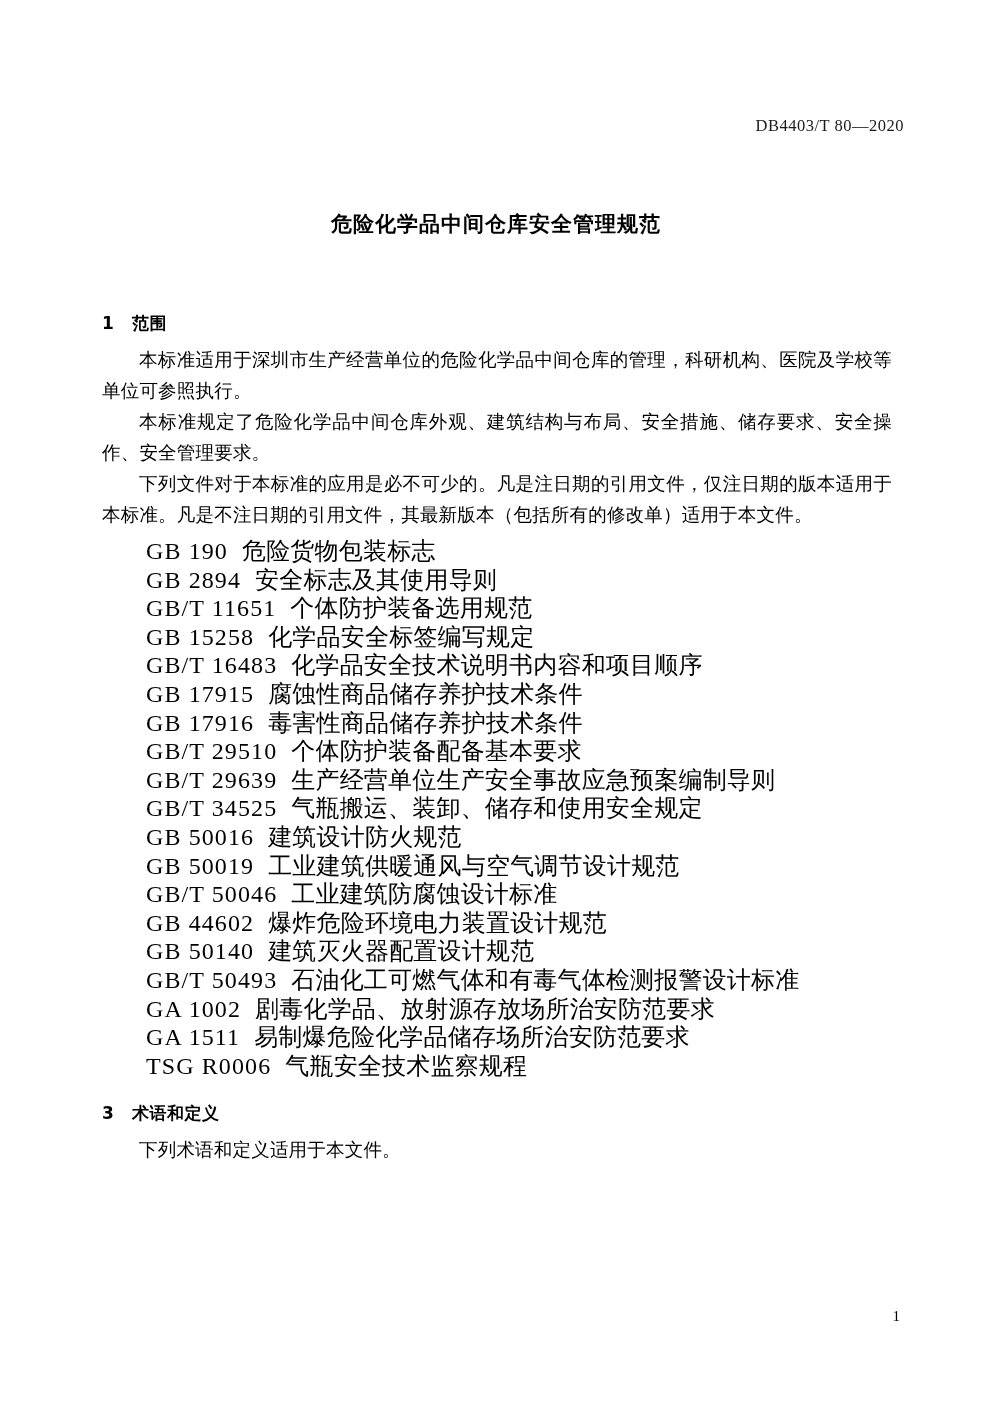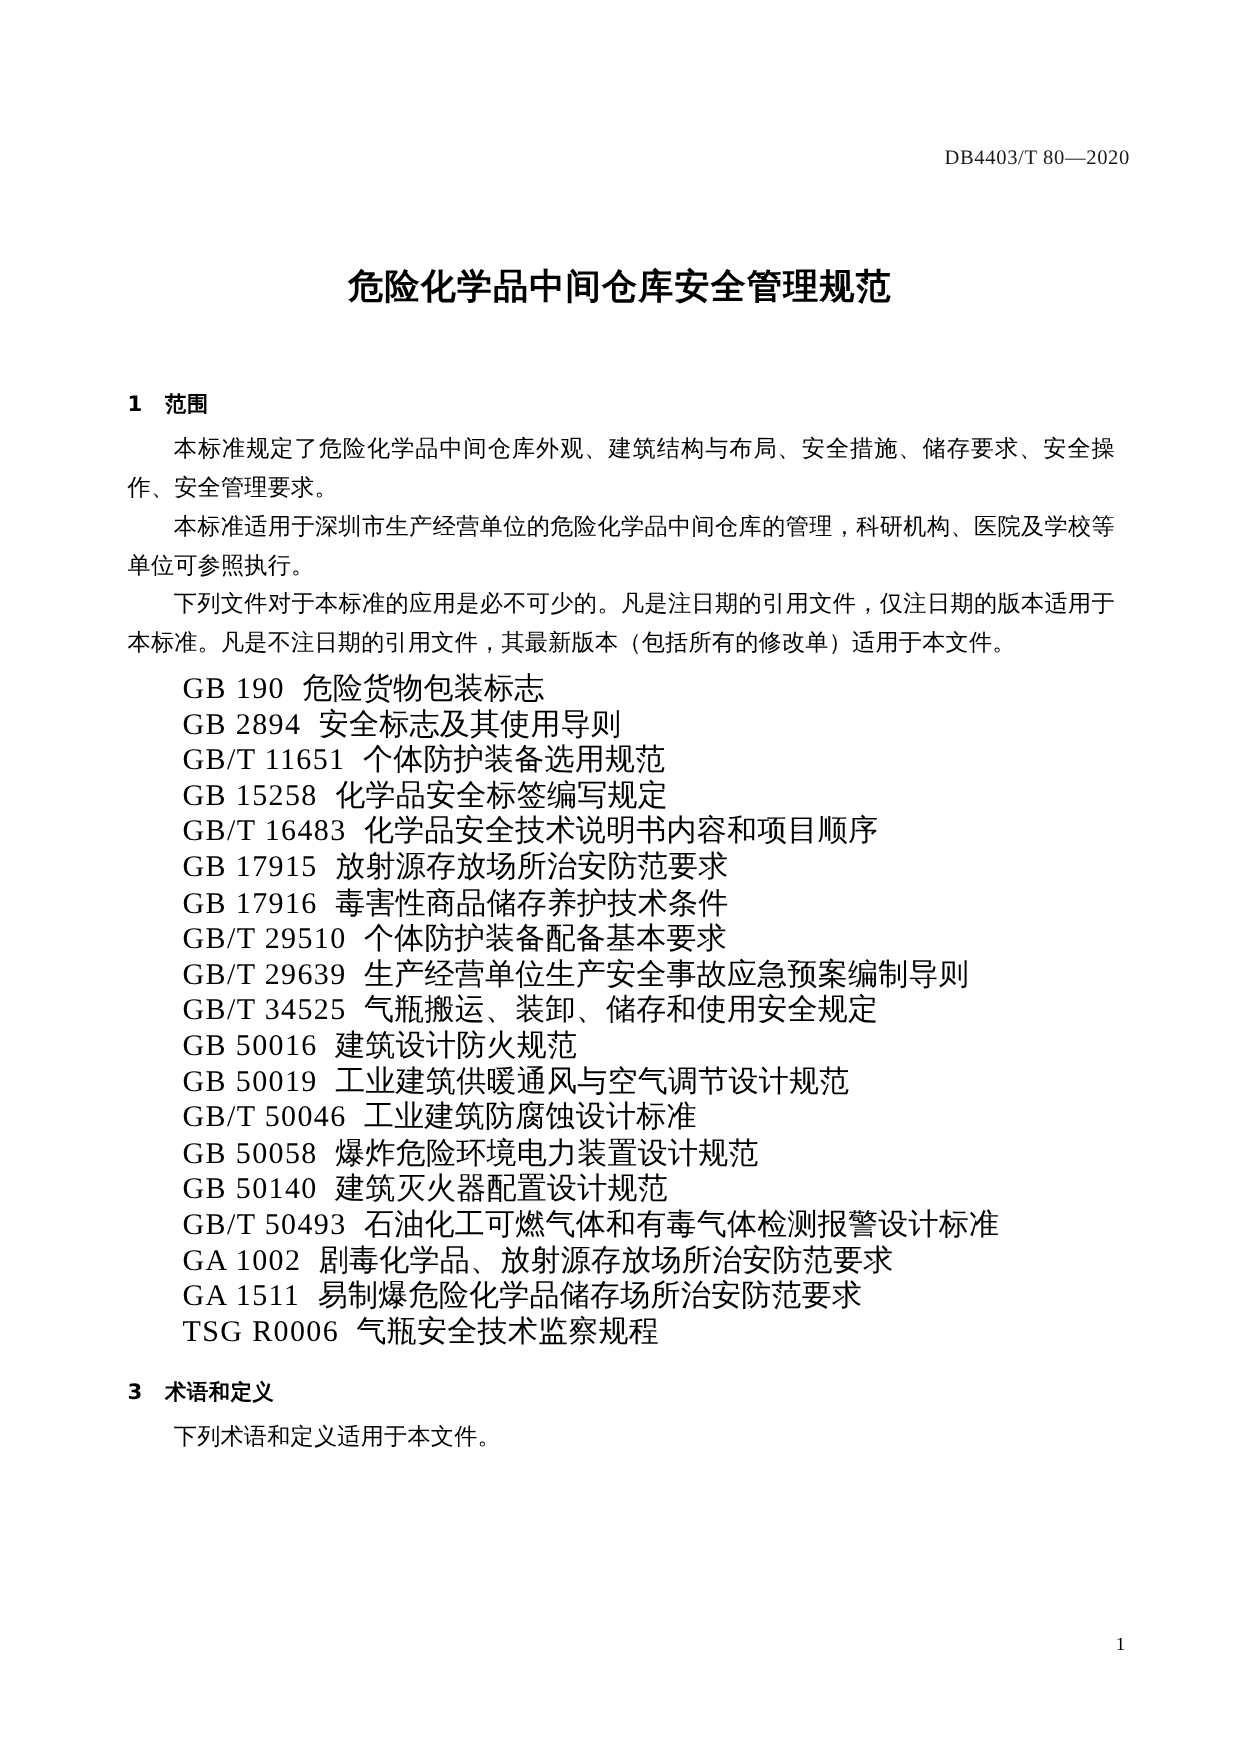--- a/index.html
+++ b/index.html
@@ -31,21 +31,21 @@
     white-space: nowrap;
   }
   .doc-title {
     position: absolute;
     top: 210px;
     left: 0;
     width: 100%;
     text-align: center;
     font-family: "DejaVu Sans", "Liberation Sans", sans-serif;
     font-weight: bold;
-    font-size: 28px;
+    font-size: 21px;
     letter-spacing: 1px;
     color: #000;
   }
   .content {
     position: absolute;
     top: 290px;
     left: 102px;
     width: 790px;
   }
   .clause-head {
@@ -106,40 +106,40 @@
 
   <div class="header">DB4403/T 80—2020</div>
 
   <div class="doc-title">危险化学品中间仓库安全管理规范</div>
 
   <div class="content">
 
     <div class="clause-head">
       <span class="num">1</span><span>范围</span>
     </div>
+    <p class="para">本标准适用于深圳市生产经营单位的危险化学品中间仓库的管理，科研机构、医院及学校等单位可参照执行。</p>
     <p class="para">本标准规定了危险化学品中间仓库外观、建筑结构与布局、安全措施、储存要求、安全操作、安全管理要求。</p>
-    <p class="para">本标准适用于深圳市生产经营单位的危险化学品中间仓库的管理，科研机构、医院及学校等单位可参照执行。</p>
 
     <p class="para">下列文件对于本标准的应用是必不可少的。凡是注日期的引用文件，仅注日期的版本适用于本标准。凡是不注日期的引用文件，其最新版本（包括所有的修改单）适用于本文件。</p>
 
     <ul class="ref-list">
       <li class="ref-item"><span class="code">GB 190</span><span class="name">危险货物包装标志</span></li>
       <li class="ref-item"><span class="code">GB 2894</span><span class="name">安全标志及其使用导则</span></li>
       <li class="ref-item"><span class="code">GB/T 11651</span><span class="name">个体防护装备选用规范</span></li>
       <li class="ref-item"><span class="code">GB 15258</span><span class="name">化学品安全标签编写规定</span></li>
       <li class="ref-item"><span class="code">GB/T 16483</span><span class="name">化学品安全技术说明书内容和项目顺序</span></li>
-      <li class="ref-item"><span class="code">GB 17915</span><span class="name">放射源存放场所治安防范要求</span></li>
+      <li class="ref-item"><span class="code">GB 17915</span><span class="name">腐蚀性商品储存养护技术条件</span></li>
       <li class="ref-item"><span class="code">GB 17916</span><span class="name">毒害性商品储存养护技术条件</span></li>
       <li class="ref-item"><span class="code">GB/T 29510</span><span class="name">个体防护装备配备基本要求</span></li>
       <li class="ref-item"><span class="code">GB/T 29639</span><span class="name">生产经营单位生产安全事故应急预案编制导则</span></li>
       <li class="ref-item"><span class="code">GB/T 34525</span><span class="name">气瓶搬运、装卸、储存和使用安全规定</span></li>
       <li class="ref-item"><span class="code">GB 50016</span><span class="name">建筑设计防火规范</span></li>
       <li class="ref-item"><span class="code">GB 50019</span><span class="name">工业建筑供暖通风与空气调节设计规范</span></li>
       <li class="ref-item"><span class="code">GB/T 50046</span><span class="name">工业建筑防腐蚀设计标准</span></li>
-      <li class="ref-item"><span class="code">GB 50058</span><span class="name">爆炸危险环境电力装置设计规范</span></li>
+      <li class="ref-item"><span class="code">GB 44602</span><span class="name">爆炸危险环境电力装置设计规范</span></li>
       <li class="ref-item"><span class="code">GB 50140</span><span class="name">建筑灭火器配置设计规范</span></li>
       <li class="ref-item"><span class="code">GB/T 50493</span><span class="name">石油化工可燃气体和有毒气体检测报警设计标准</span></li>
       <li class="ref-item"><span class="code">GA 1002</span><span class="name">剧毒化学品、放射源存放场所治安防范要求</span></li>
       <li class="ref-item"><span class="code">GA 1511</span><span class="name">易制爆危险化学品储存场所治安防范要求</span></li>
       <li class="ref-item"><span class="code">TSG R0006</span><span class="name">气瓶安全技术监察规程</span></li>
     </ul>
 
     <div class="clause-head">
       <span class="num">3</span><span>术语和定义</span>
     </div>

